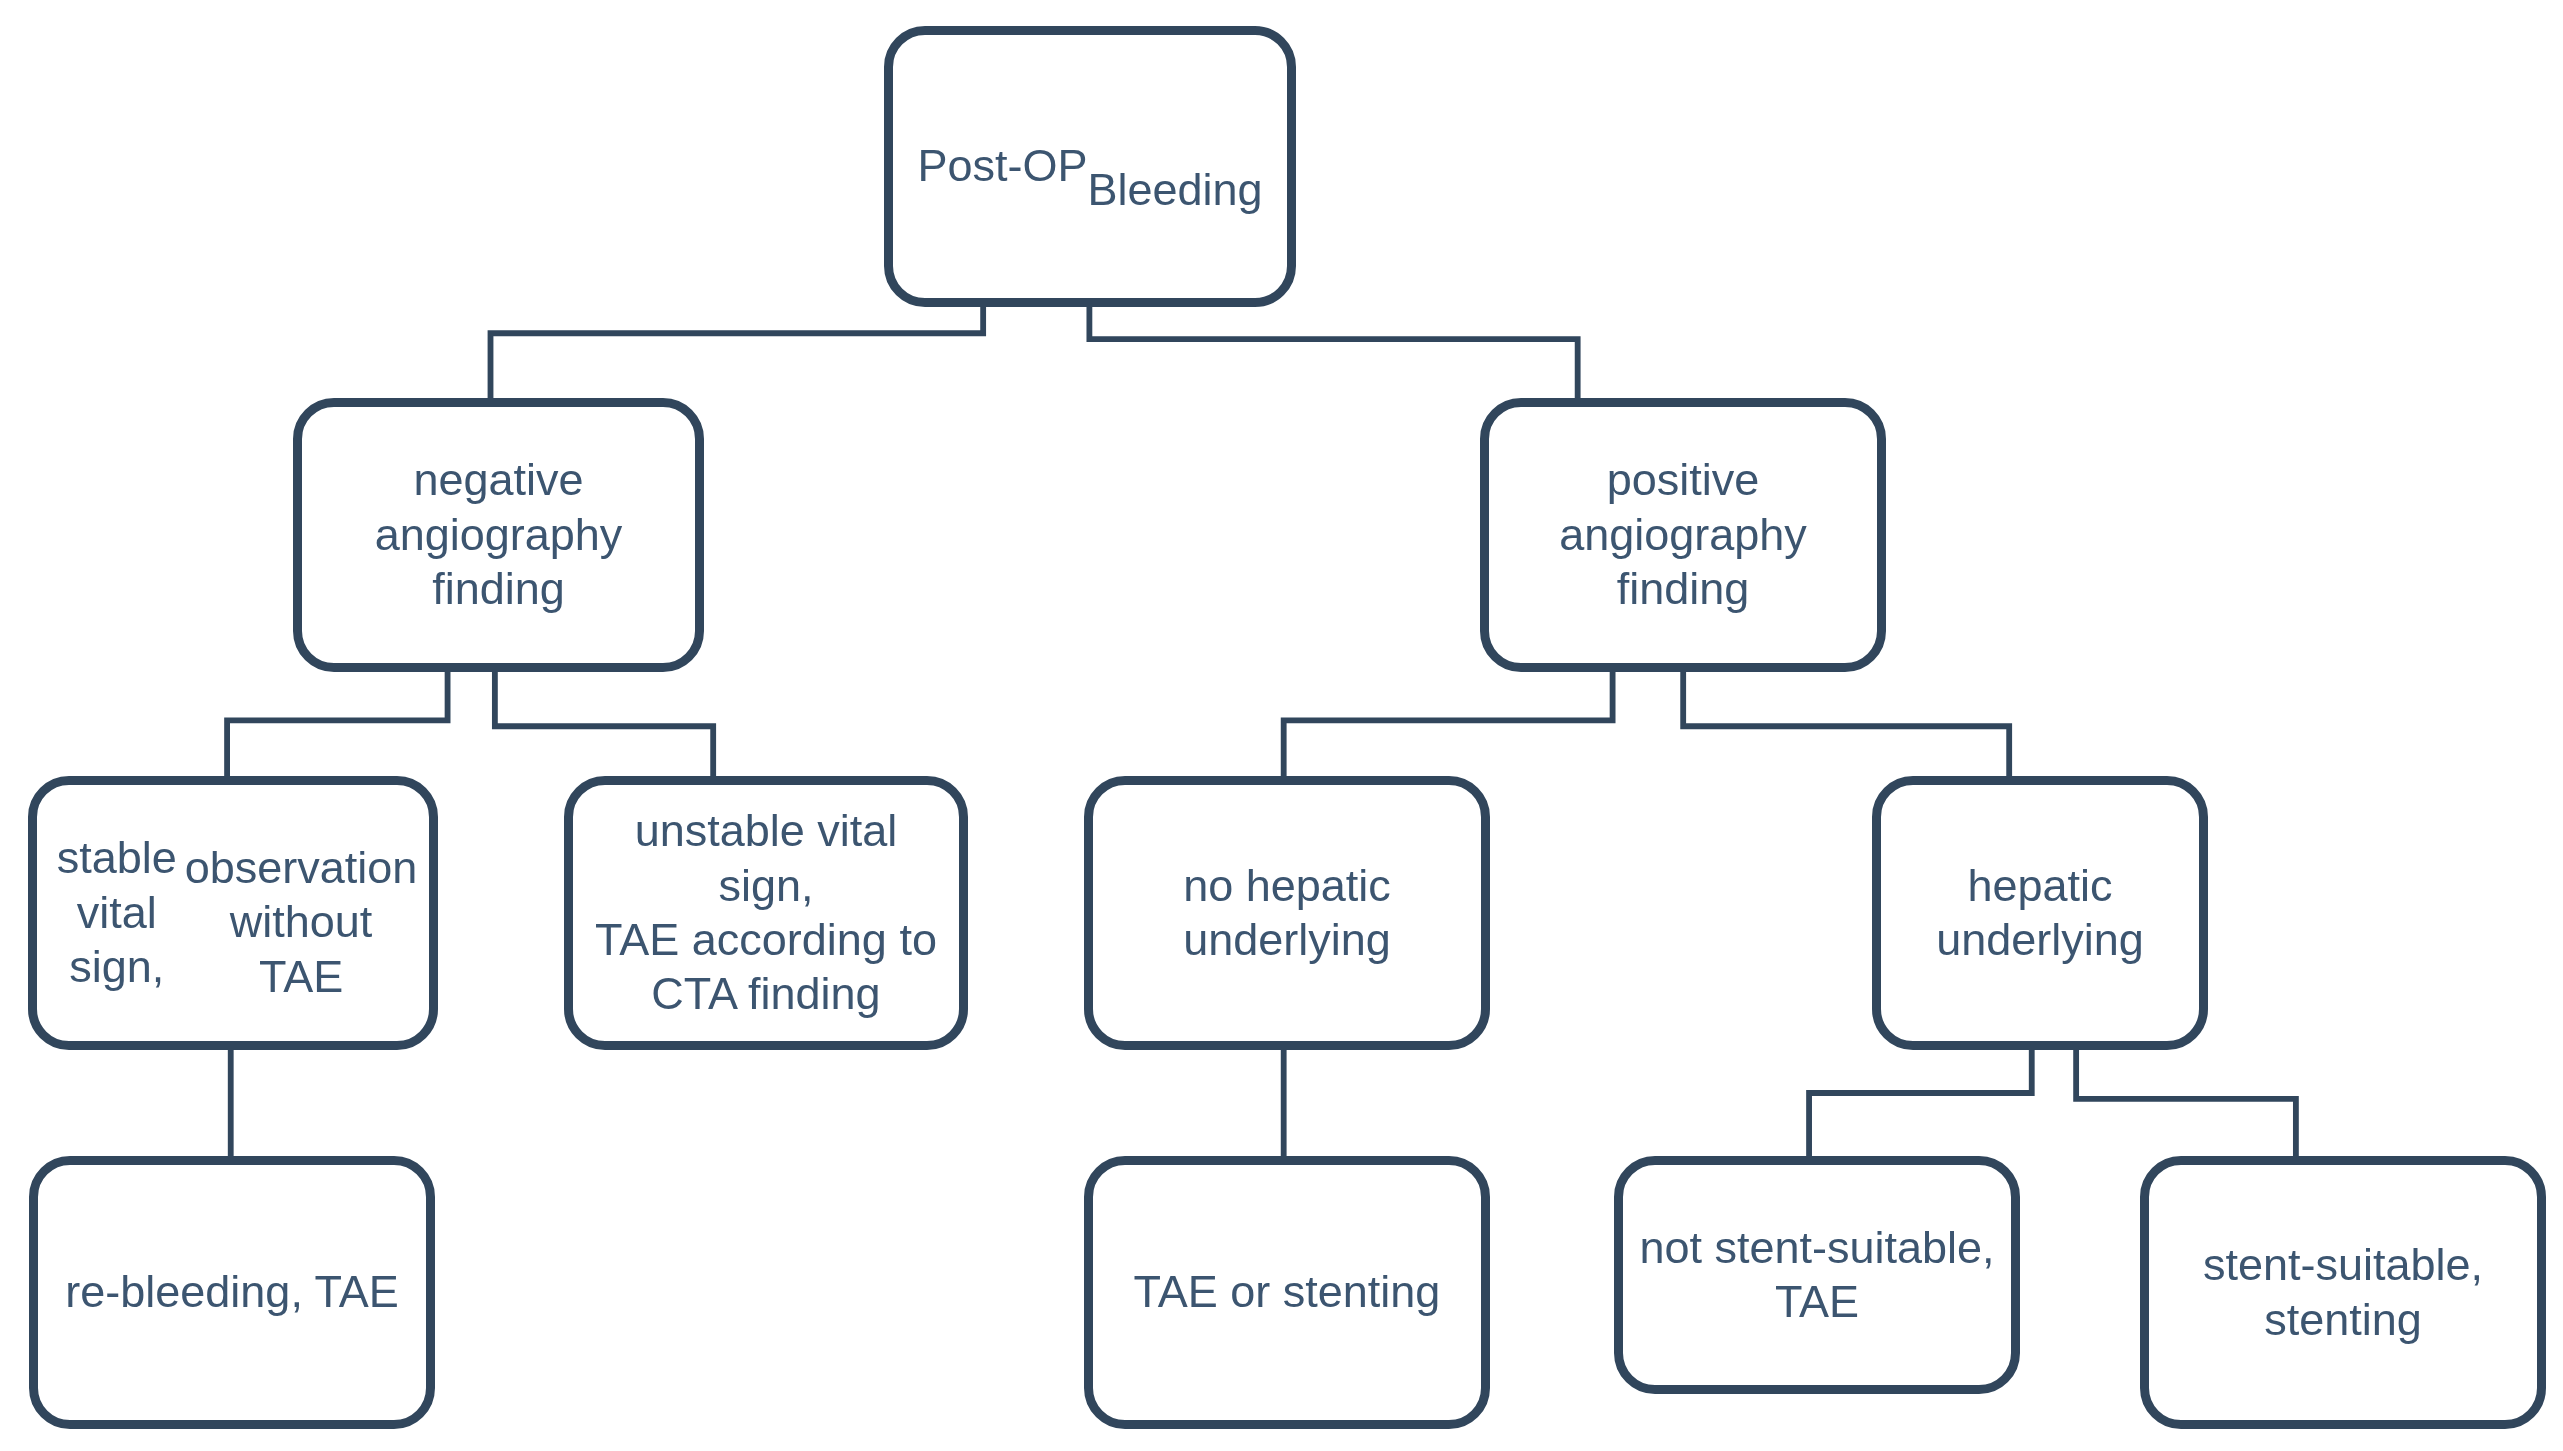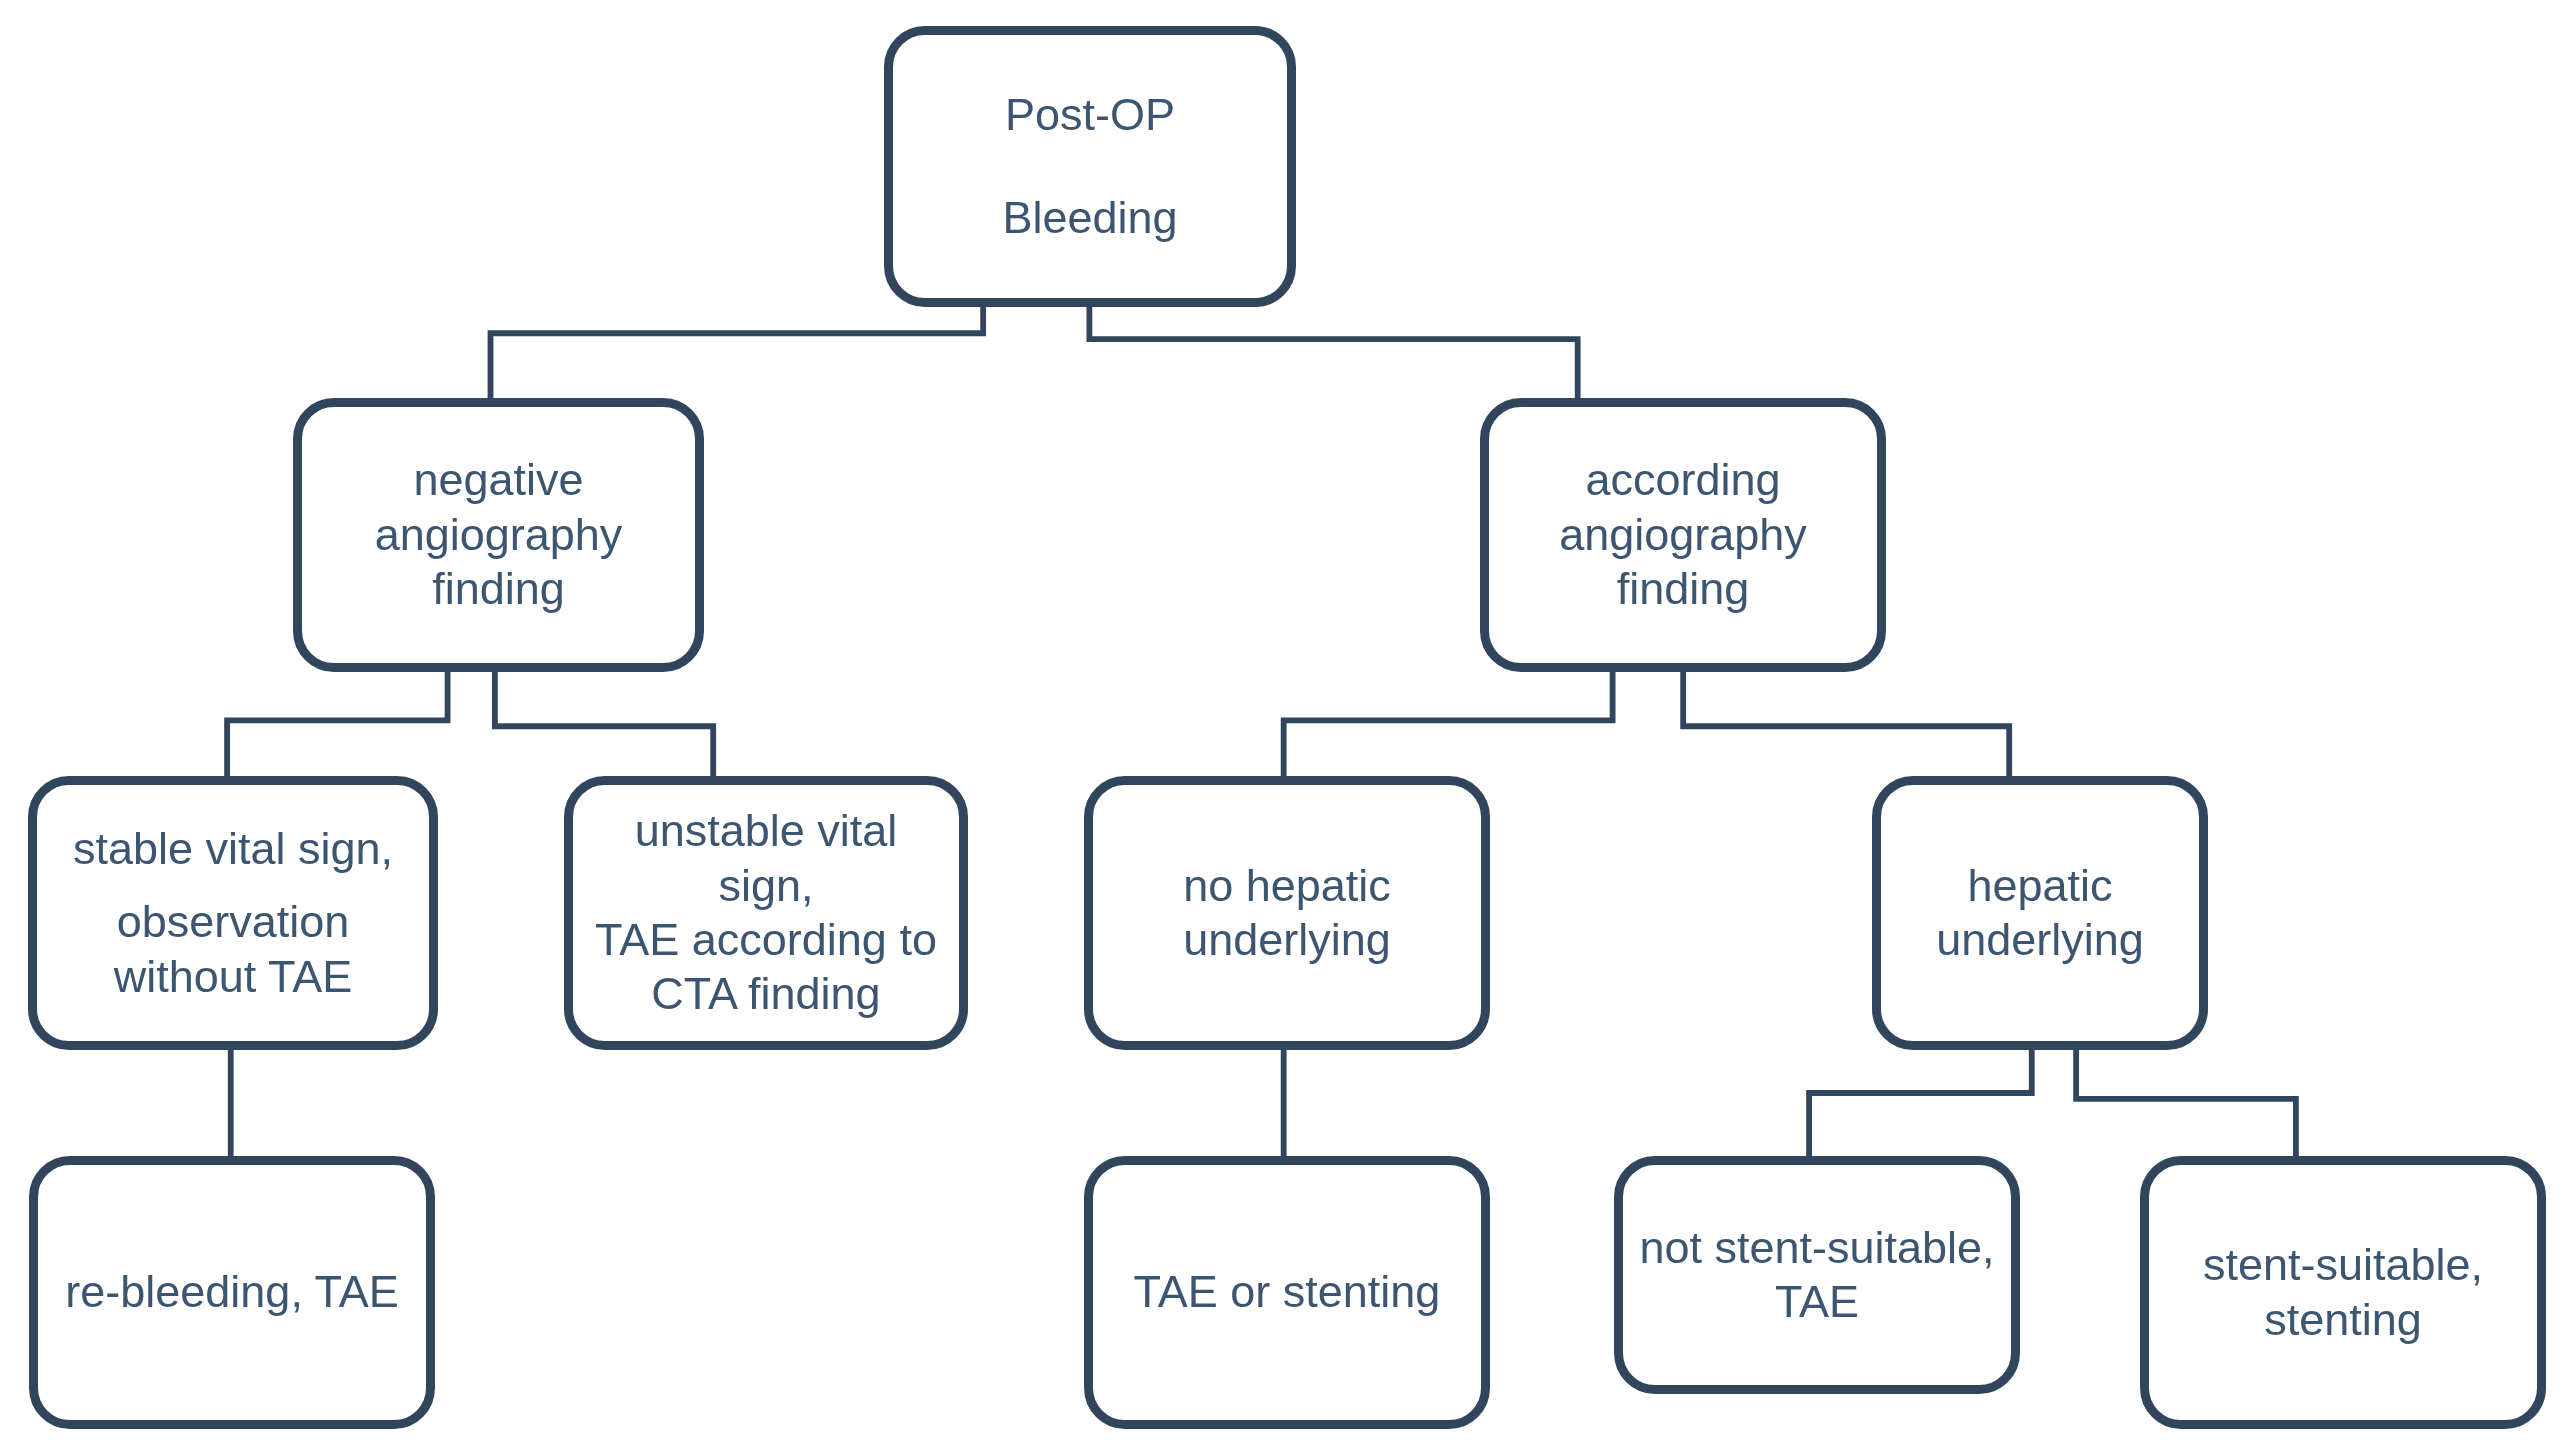--- a/index.html
+++ b/index.html
@@ -28,21 +28,21 @@
     stroke: var(--line, #31465C);
     stroke-width: 8;
   }
   .node {
     position: absolute;
     box-sizing: border-box;
     background: #ffffff;
     border: 9.5px solid var(--line, #31465C);
     border-radius: 41px;
     display: flex;
-    flex-direction: column;
+    flex-direction: row;
     align-items: center;
     justify-content: center;
     text-align: center;
     color: var(--text, #3C5570);
     font-size: 45px;
     line-height: 1.21;
     padding: 7.3px 11.6px;
   }
   .para {
     white-space: pre-line;
@@ -77,21 +77,21 @@
     <div class="para gap-lg">Bleeding</div>
   </div>
 
   <div class="node" style="left:293px; top:398px; width:411px; height:274px;">
     <div class="para">negative
 angiography
 finding</div>
   </div>
 
   <div class="node" style="left:1480px; top:398px; width:406px; height:274px;">
-    <div class="para">according
+    <div class="para">positive
 angiography
 finding</div>
   </div>
 
   <div class="node" style="left:28px; top:776px; width:410px; height:274px;">
     <div class="para">stable vital sign,</div>
     <div class="para">observation
 without TAE</div>
   </div>
 

